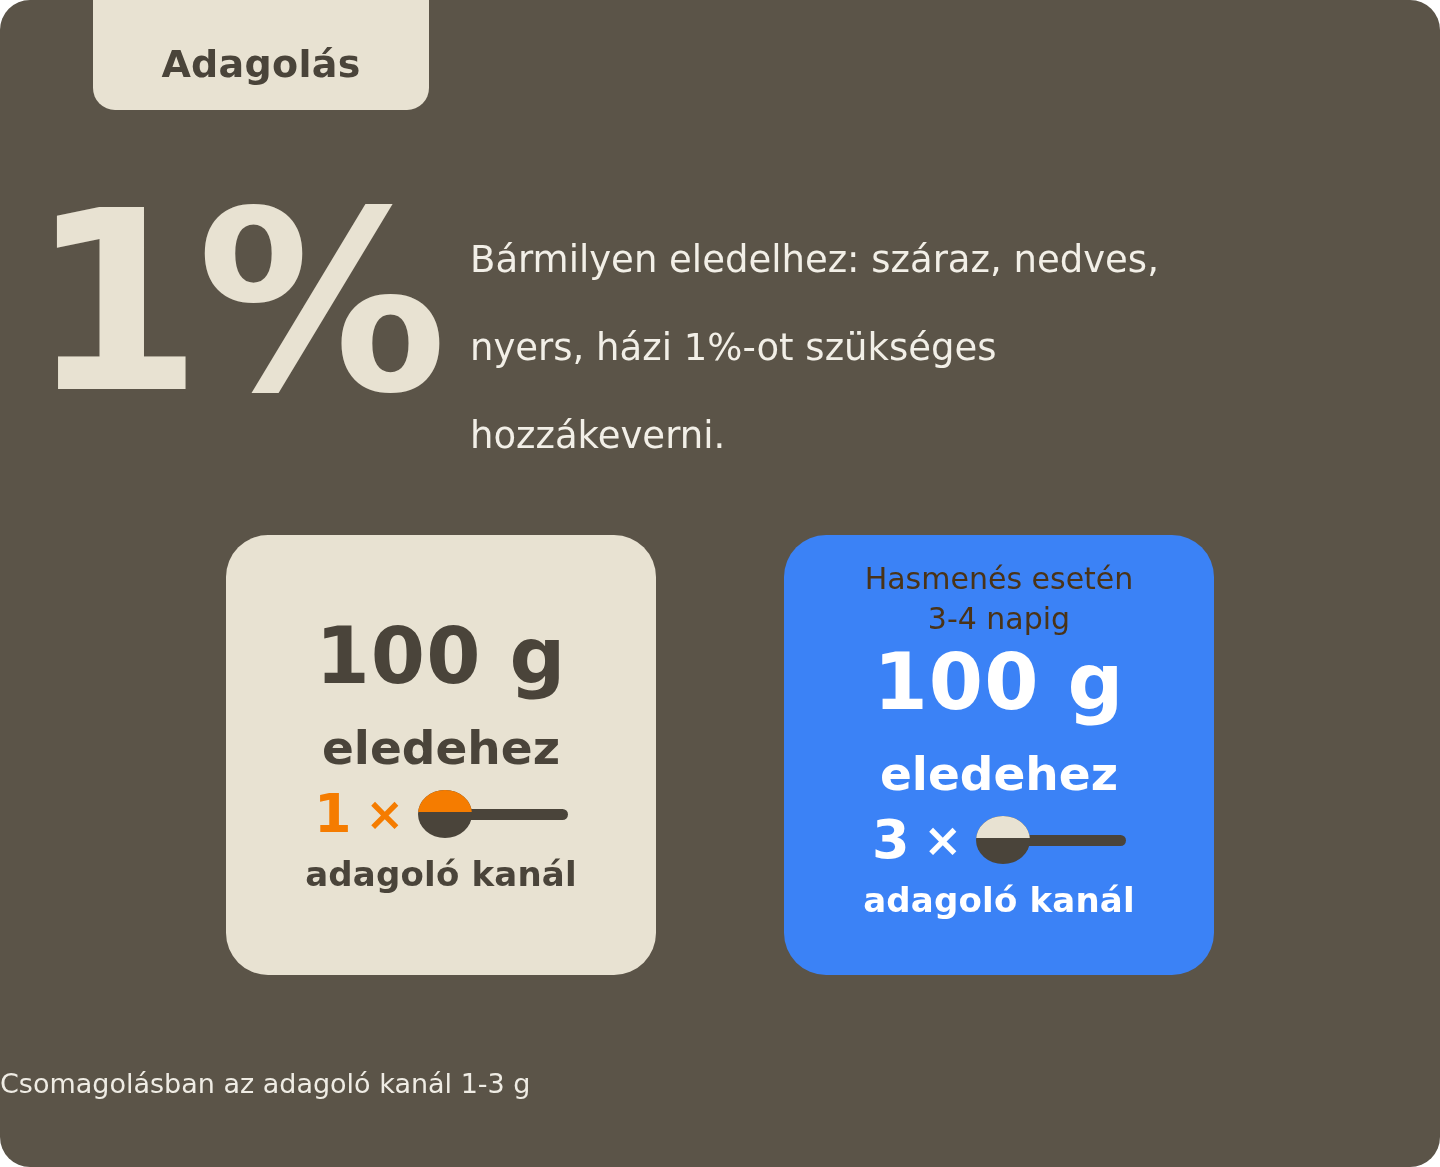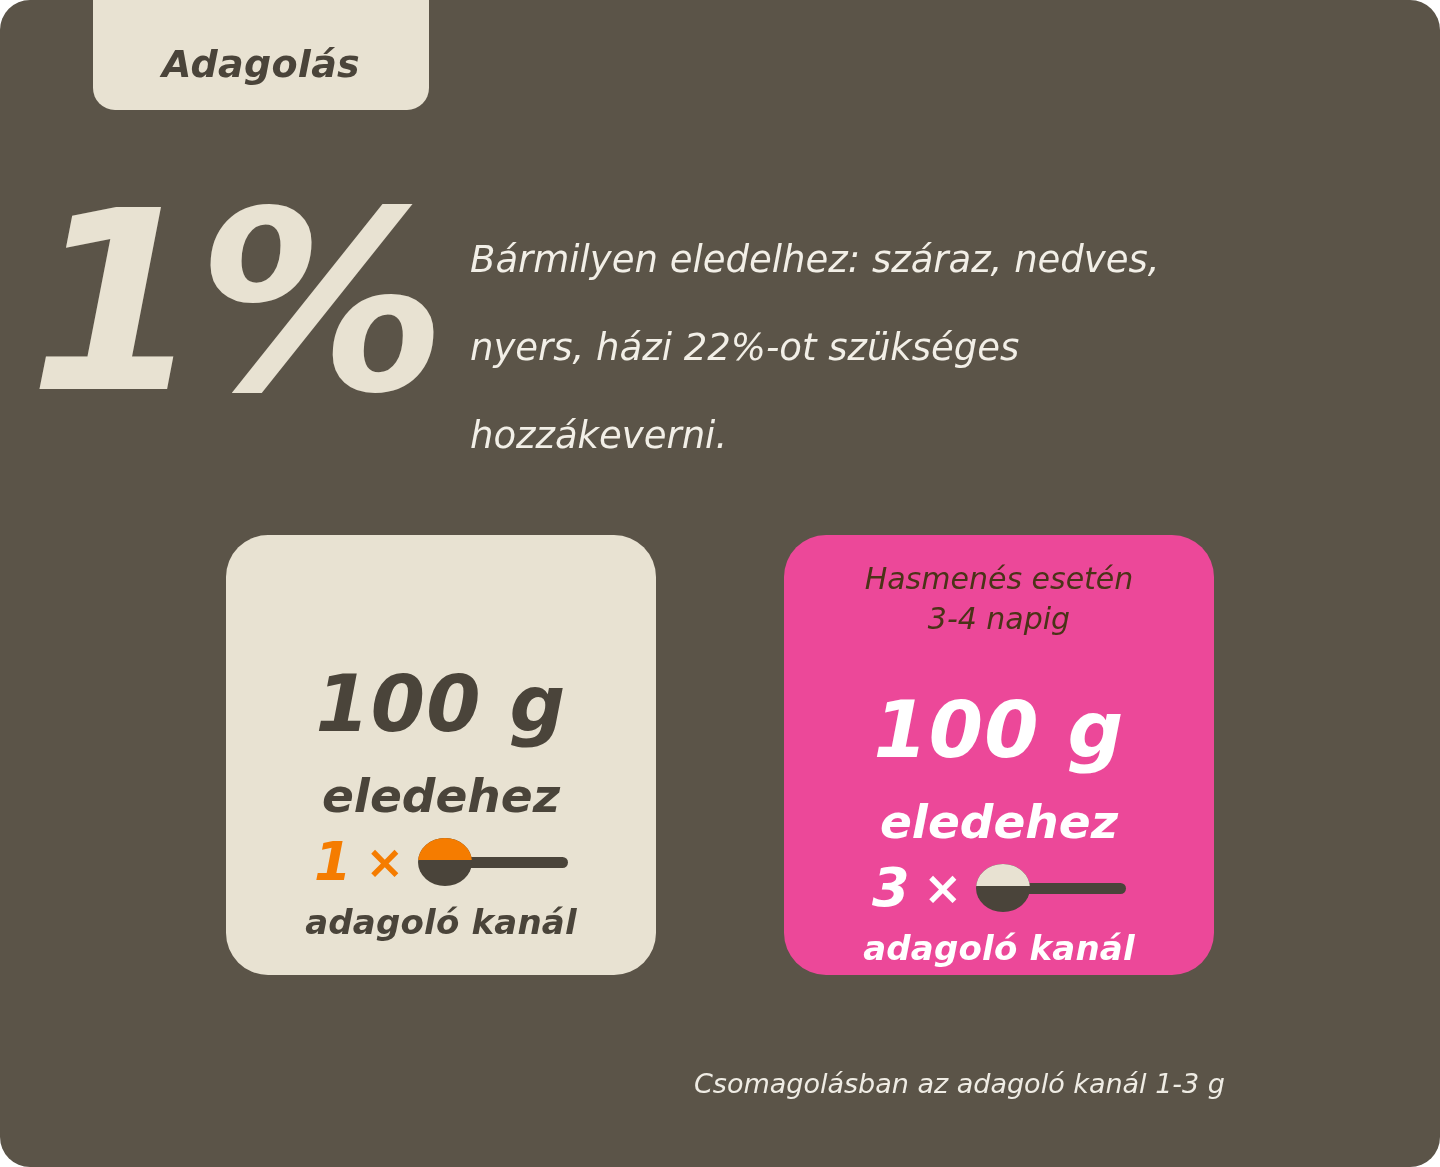--- a/index.html
+++ b/index.html
@@ -13,21 +13,20 @@
     background: #ffffff;
   }
   .panel {
     position: relative;
     width: 1440px;
     height: 1167px;
     background: #5b5448;
     border-radius: 30px;
     overflow: hidden;
     box-sizing: border-box;
-    font-style: italic;
   }
 
   
   .tab {
     position: absolute;
     left: 93px;
     top: -22px;
     width: 336px;
     height: 132px;
     background: #e8e2d2;
@@ -89,37 +88,36 @@
     display: flex;
     flex-direction: column;
     align-items: center;
   }
   .card-light {
     background: #e8e2d2;
     color: #4a443a;
     padding-top: 78px;
   }
   .card-orange {
-    background: #ec4899;
+    background: #3b82f6;
     color: #ffffff;
     padding-top: 24px;
   }
   .card-note {
     font-size: 30px;
     line-height: 40px;
     text-align: center;
     color: #4a3317;
     font-weight: normal;
   }
   .amount {
     font-size: 78px;
     font-weight: bold;
     line-height: 86px;
     letter-spacing: 1px;
-    margin-top: 48px;
   }
   .amount-sub {
     font-size: 47px;
     font-weight: bold;
     line-height: 56px;
     letter-spacing: 0px;
     margin-top: 21px;
   }
   .spoon-row {
     display: flex;
@@ -182,37 +180,37 @@
     font-weight: bold;
     letter-spacing: 0.2px;
   }
 
   
   .footer {
     position: absolute;
     left: 0;
     top: 1068px;
     width: 1225px;
-    text-align: right;
+    text-align: left;
     font-size: 27px;
     color: #efece4;
   }
 </style>
 </head>
 <body>
 
 <div class="panel">
 
   <div class="tab">
     <span class="tab-label">Adagolás</span>
   </div>
 
   <div class="headline">
     <div class="percent">1%</div>
-    <div class="headline-text">Bármilyen eledelhez: száraz, nedves, nyers, házi 22%-ot szükséges hozzákeverni.</div>
+    <div class="headline-text">Bármilyen eledelhez: száraz, nedves, nyers, házi 1%-ot szükséges hozzákeverni.</div>
   </div>
 
   <div class="cards">
 
     <div class="card card-light">
       <div class="amount">100 g</div>
       <div class="amount-sub">eledehez</div>
       <div class="spoon-row">
         <span class="count count-light">1</span>
         <span class="times times-light">×</span>

